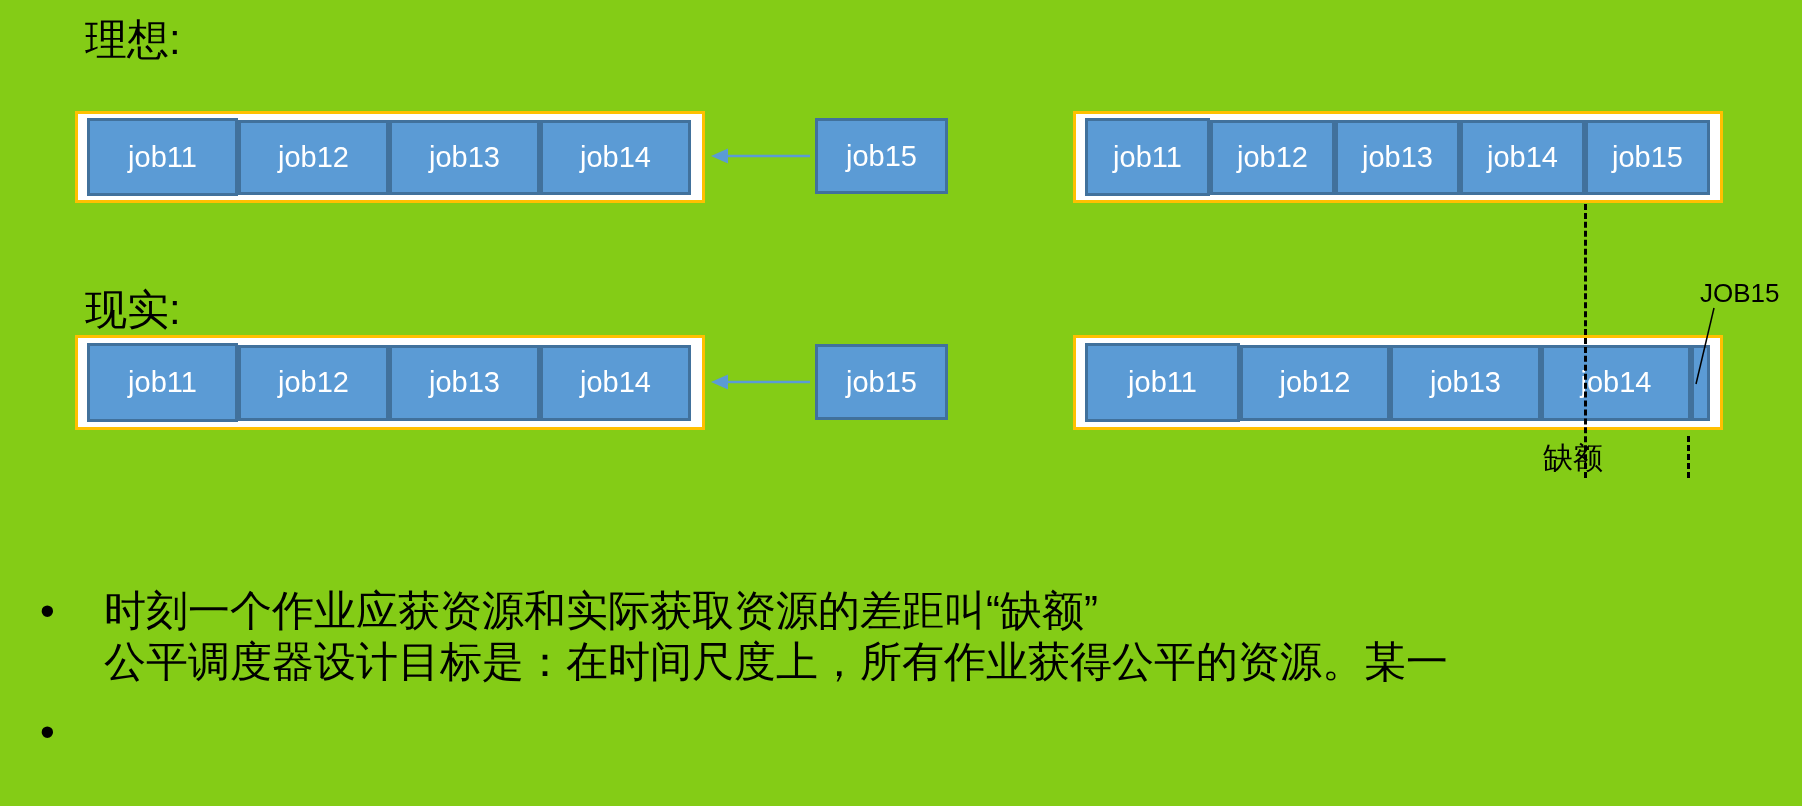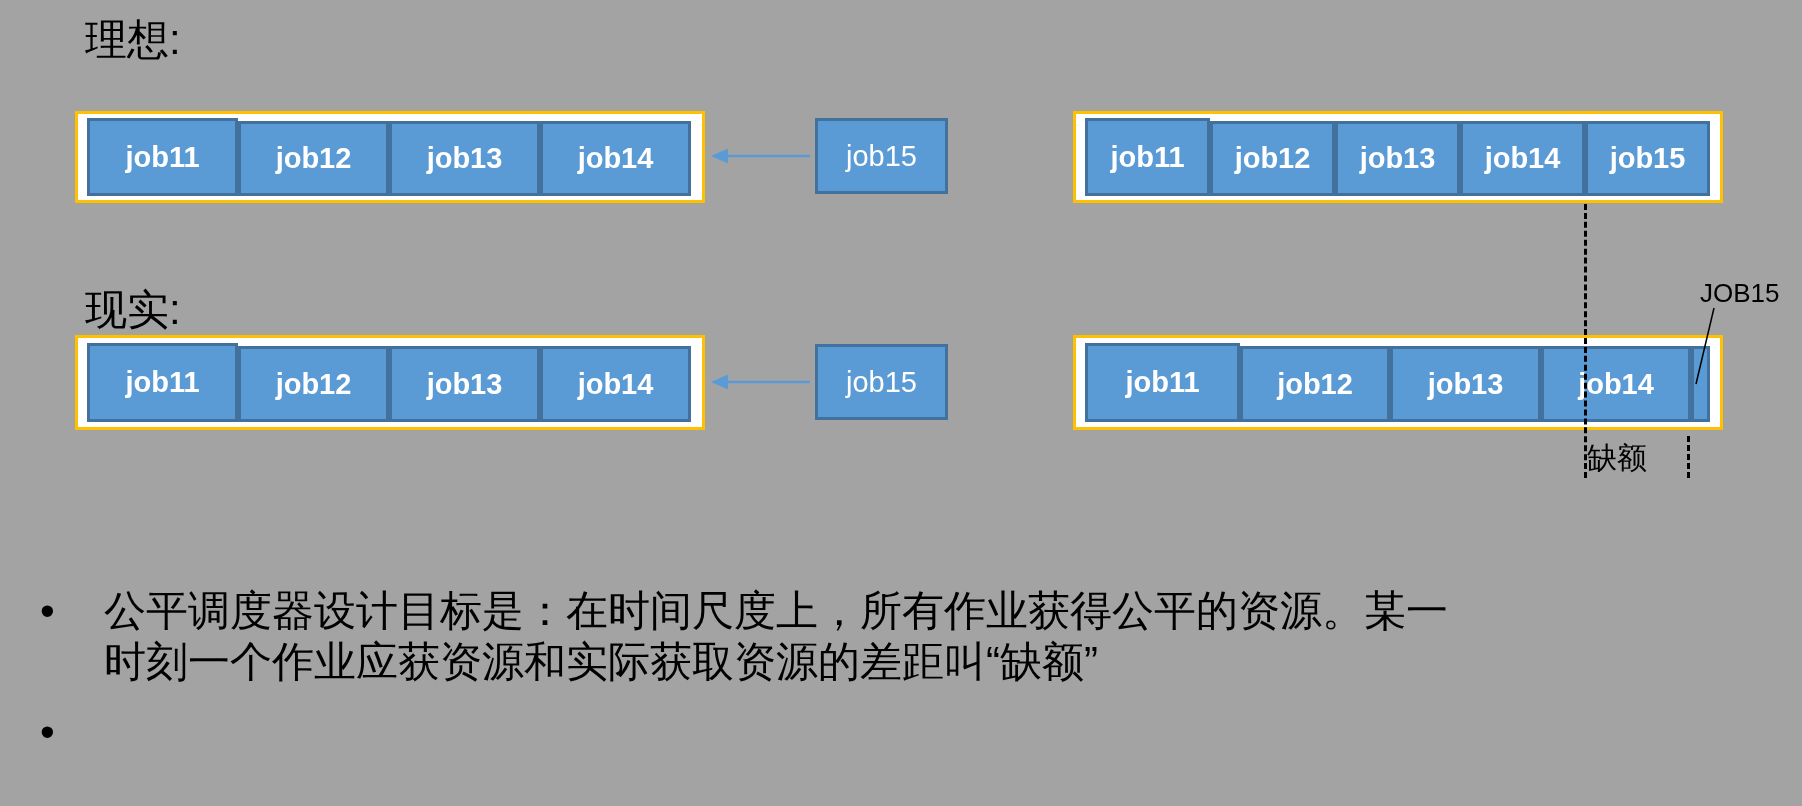--- a/index.html
+++ b/index.html
@@ -1,23 +1,23 @@
 <!DOCTYPE html>
 <html><head>
 <meta charset="utf-8">
 <style>
   html,body { margin:0; padding:0; background:#fff; }
   .canvas {
-    position:relative; width:1802px; height:806px; background:#a3a3a3;
+    position:relative; width:1802px; height:806px; background:#84cc16;
     font-family:"Liberation Sans","DejaVu Sans",sans-serif; color:#000; overflow:hidden;
   }
   .sec-label { position:absolute; font-size:42px; line-height:48px; color:#000; }
 
   .group { position:absolute; background:#fff; border:3px solid #FFC000; box-sizing:border-box; }
-  .jobrow { position:absolute; left:9px; display:flex; align-items:flex-end;font-weight:bold; }
+  .jobrow { position:absolute; left:9px; display:flex; align-items:center; }
 
   .job, .standalone {
     box-sizing:border-box; background:#5B9BD5; border:3px solid #41719C;
     color:#fff; font-size:29px; display:flex; align-items:center; justify-content:center;
     flex:none;
   }
   .standalone { position:absolute; }
 
   .r1 .job { width:151px; height:75px; }
   .r1 .job.first { height:78px; }
@@ -93,32 +93,32 @@
       <div class="job" style="width:150px; height:76px;">job12</div>
       <div class="job" style="width:151px; height:76px;">job13</div>
       <div class="job" style="width:150px; height:76px;">job14</div>
       <div class="job" style="width:19px; height:76px;"></div>
     </div>
   </div>
 
   <div class="dash" style="left:1584px; top:204px; height:274px;"></div>
   <div class="dash" style="left:1687px; top:436px; height:42px;"></div>
 
-  <div class="note deficit" style="left:1587px; top:438px;">缺额</div>
+  <div class="note deficit" style="left:1543px; top:438px;">缺额</div>
   <div class="note job15" style="left:1700px; top:278px;">JOB15</div>
   <svg class="callout-svg" style="left:1688px; top:304px;" width="32" height="84" viewBox="0 0 32 84">
     <line x1="26" y1="4" x2="8" y2="80" stroke="#000" stroke-width="1.5"></line>
   </svg>
 
   <div class="bullets">
     <div class="bullet">
       <div class="marker">•</div>
       <div>
+        <div>时刻一个作业应获资源和实际获取资源的差距叫“缺额”</div>
         <div>公平调度器设计目标是：在时间尺度上，所有作业获得公平的资源。某一</div>
-        <div>时刻一个作业应获资源和实际获取资源的差距叫“缺额”</div>
       </div>
     </div>
     <div class="bullet">
       <div class="marker">•</div>
     </div>
   </div>
 
 </div>
 
 </body></html>

